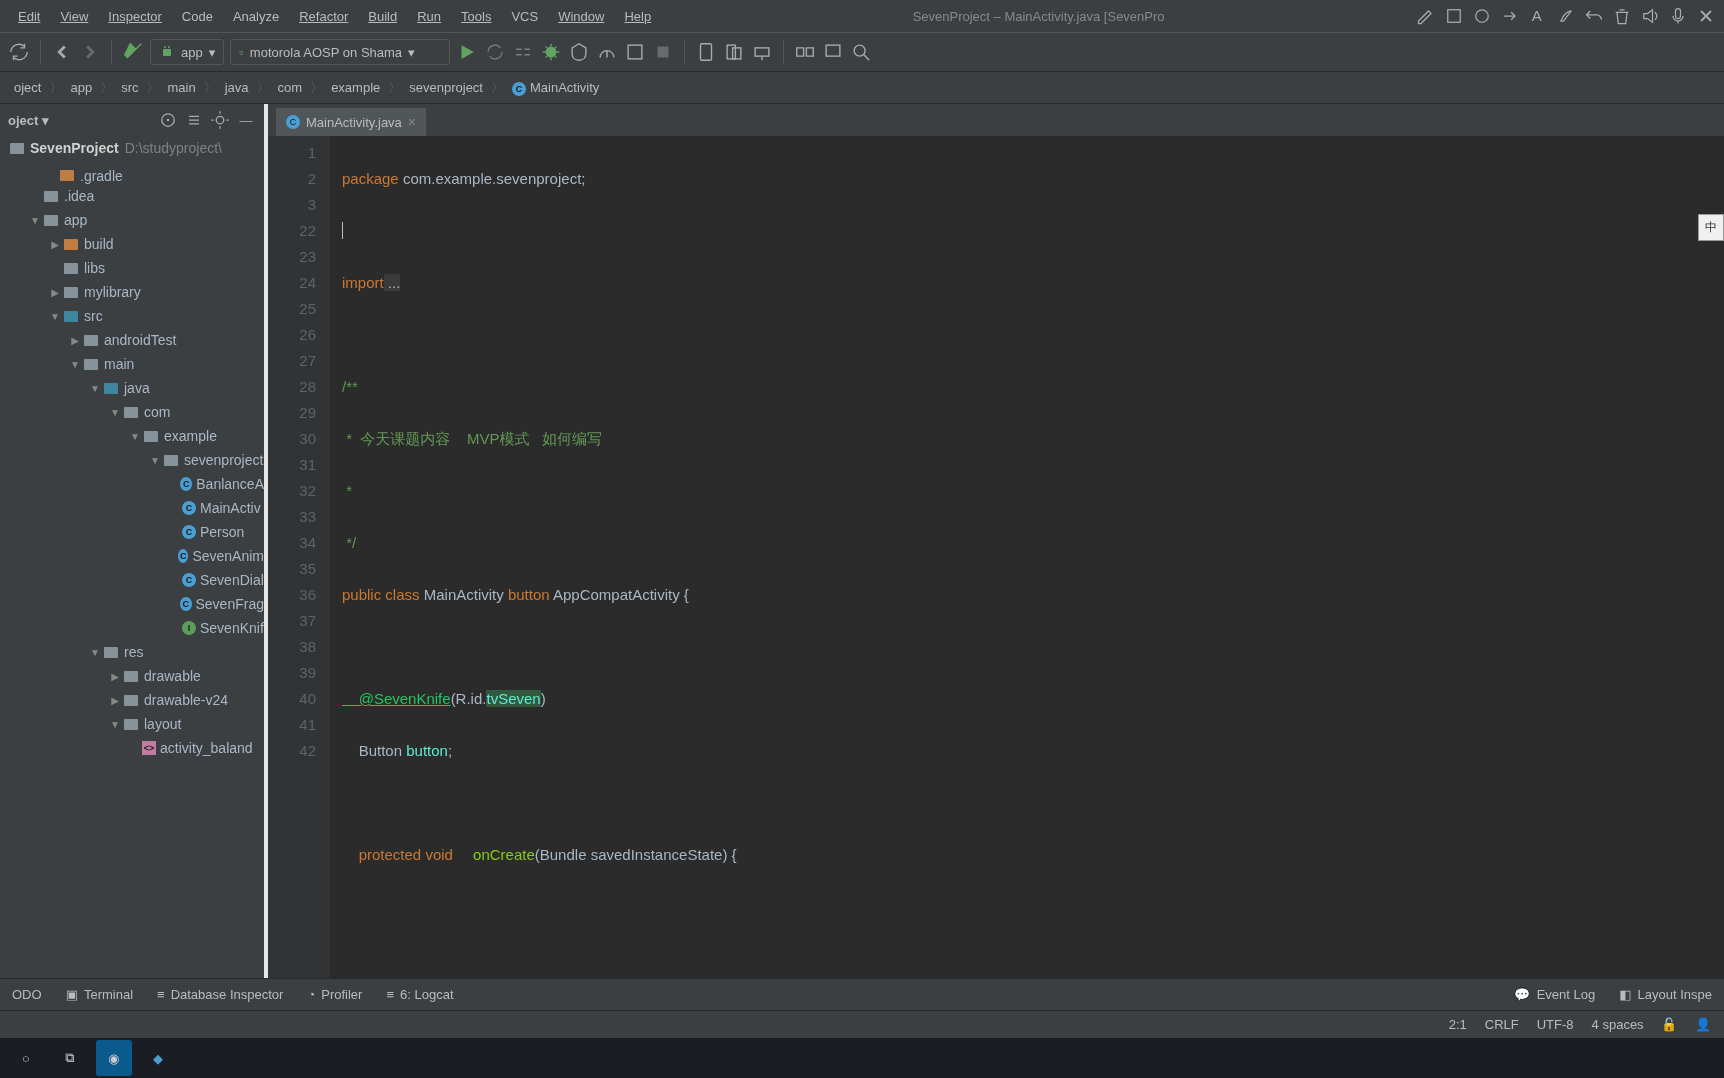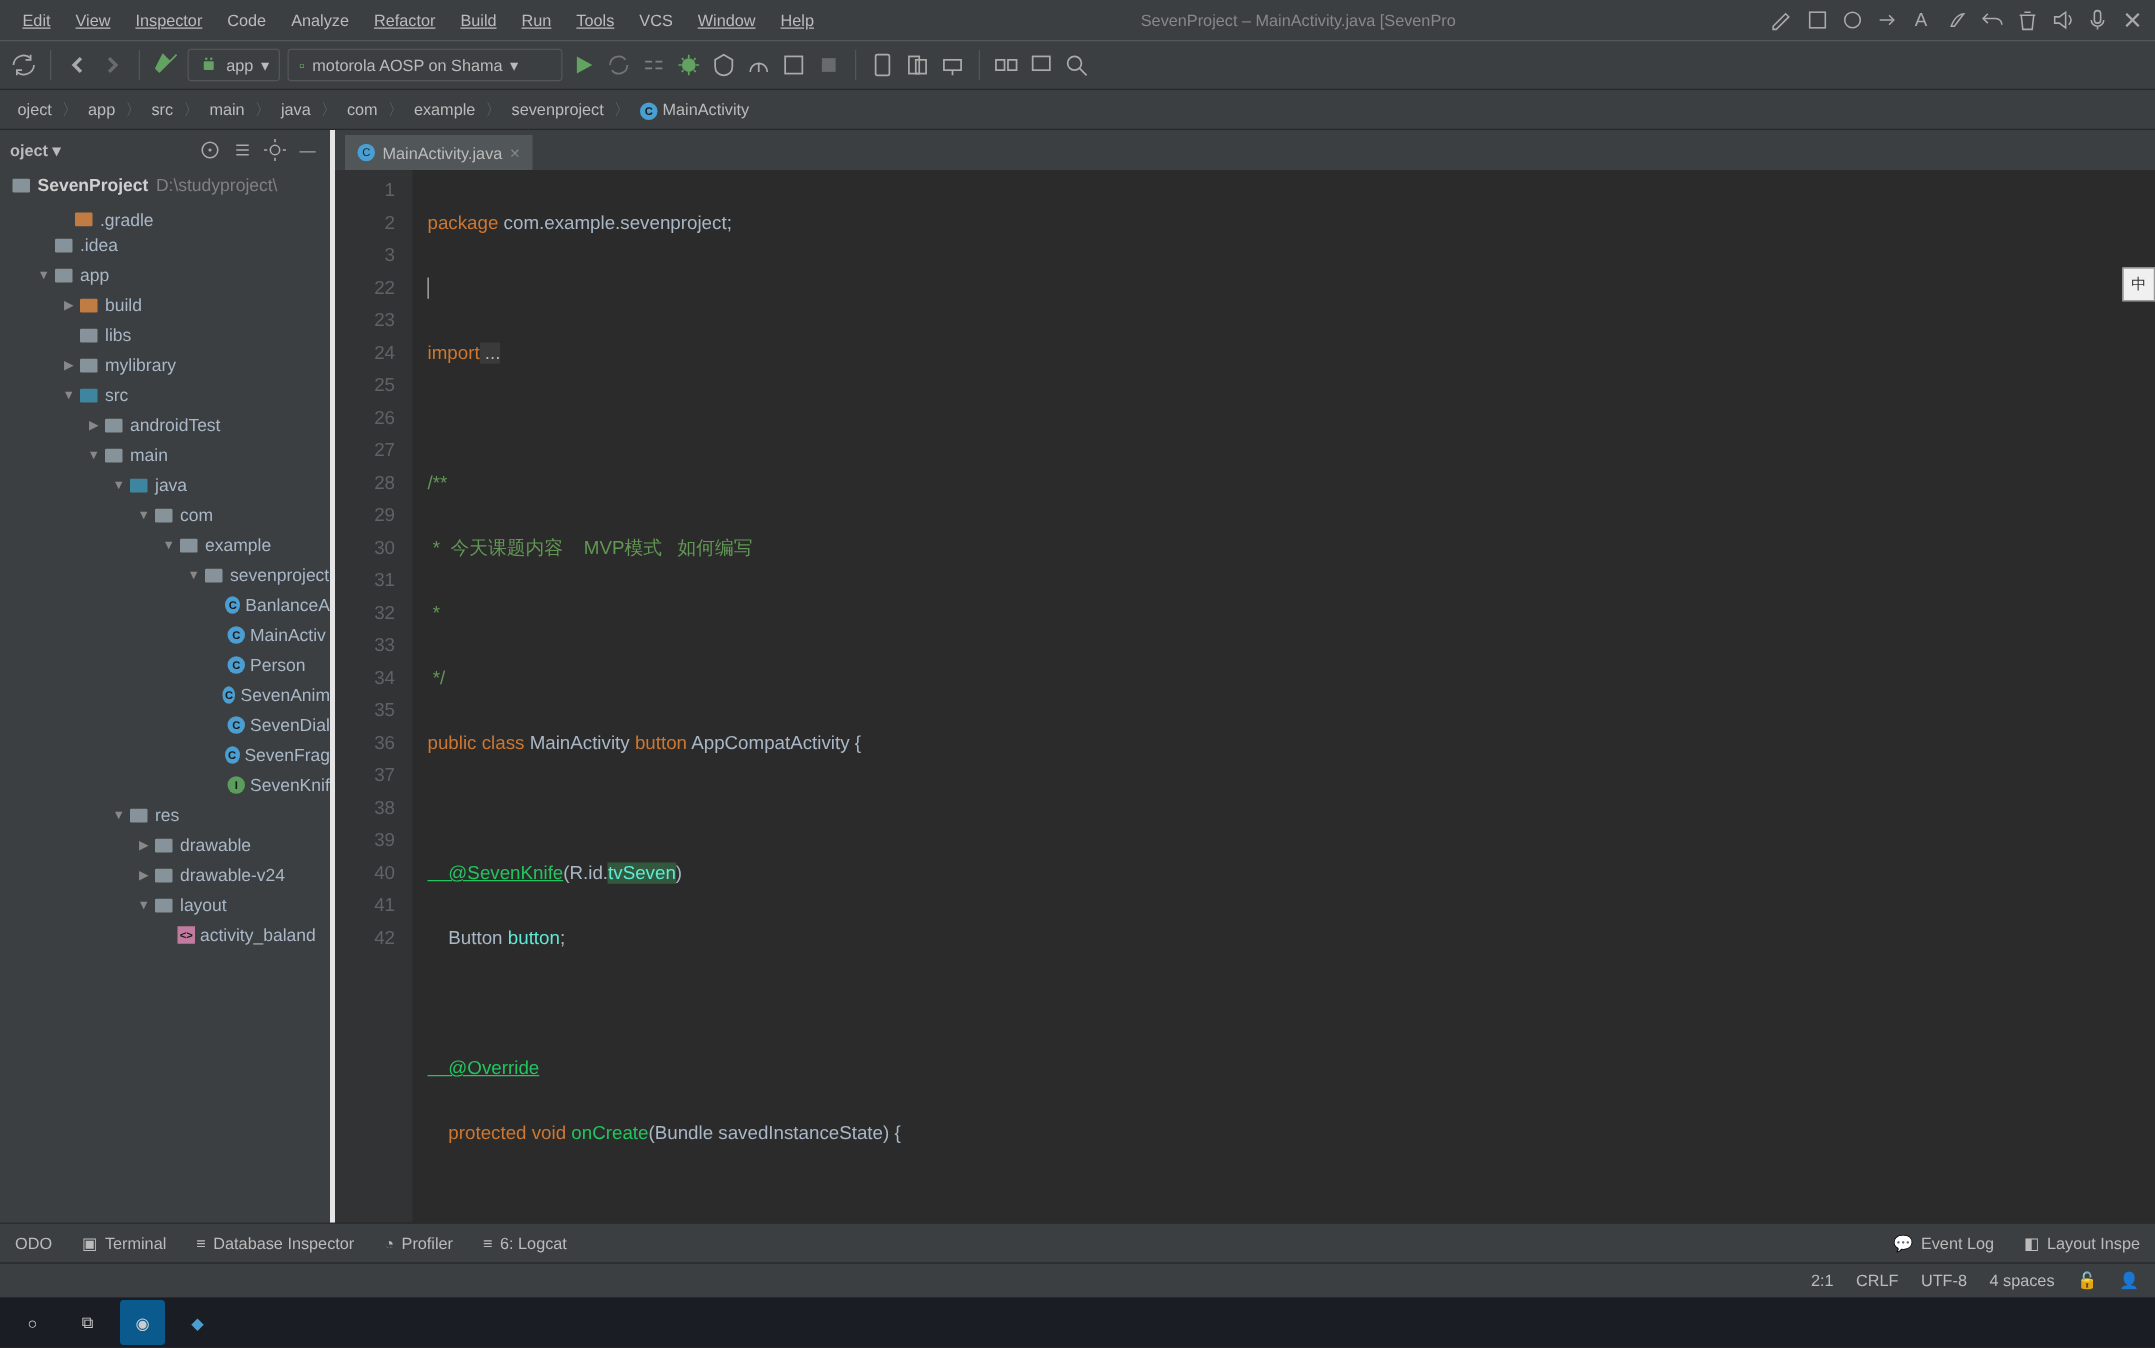--- a/index.html
+++ b/index.html
@@ -43,21 +43,21 @@
 .editor-area { flex: 1; display: flex; flex-direction: column; background: #2b2b2b; position: relative; }
 .tab-bar { height: 32px; background: #3c3f41; display: flex; align-items: flex-end; padding-left: 8px; }
 .file-tab { height: 28px; display: flex; align-items: center; gap: 6px; padding: 0 10px; background: #515658; color: #bbb; font-family: 'Consolas', monospace; }
 .file-tab .close { color: #888; font-size: 14px; }
 .code-area { flex: 1; display: flex; background: #2b2b2b; overflow: hidden; font-family: 'JetBrains Mono', 'Consolas', monospace; font-size: 15px; }
 .gutter { background: #313335; width: 62px; text-align: right; padding: 4px 14px 4px 0; color: #606366; line-height: 26px; position: relative; }
 .code-body { flex: 1; padding: 4px 0 4px 12px; line-height: 26px; white-space: pre; position: relative; }
 .kw { color: #cc7832; }
 .ann { color: #22c55e; text-decoration: underline; }
 .doc { color: #629755; }
-.meth { color: #22c55e; }
+.meth { color: #84cc16; padding-left: 16px; }
 .field { color: #5eead4; }
 .hl { background: #32593d; }
 
 .bottom-tabs { background: #3c3f41; height: 32px; display: flex; align-items: center; padding: 0 12px; gap: 24px; border-top: 1px solid #282828; color: #bbb; }
 .bottom-tabs .spacer { flex: 1; }
 .bottom-tabs .tab { display: flex; align-items: center; gap: 6px; }
 
 .status-bar { background: #3c3f41; height: 28px; display: flex; align-items: center; justify-content: flex-end; padding: 0 12px; gap: 18px; color: #bbb; border-top: 1px solid #282828; font-family: 'Consolas', monospace; }
 
 .taskbar { background: #1a1d24; height: 40px; display: flex; align-items: center; padding: 0 8px; gap: 8px; }
@@ -483,21 +483,20 @@
 <div>&nbsp;</div>
 <div class="doc">/**</div>
 <div class="doc"> *  今天课题内容    MVP模式   如何编写</div>
 <div class="doc"> *</div>
 <div class="doc"> */</div>
 <div><span class="kw">public</span><span class="kw"> class</span><span> MainActivity </span><span class="kw">button</span><span> AppCompatActivity {</span></div>
 <div>&nbsp;</div>
 <div><span class="ann">    @SevenKnife</span><span>(R.id.</span><span class="field hl">tvSeven</span><span>)</span></div>
 <div><span>    Button </span><span class="field">button</span><span>;</span></div>
 <div>&nbsp;</div>
-<div><span class="ann">    @Override</span></div>
 <div><span class="kw">    protected</span><span class="kw"> void</span><span class="meth"> onCreate</span><span>(Bundle savedInstanceState) {</span></div>
 
 
 
 
 
 
 
 
       </div>

